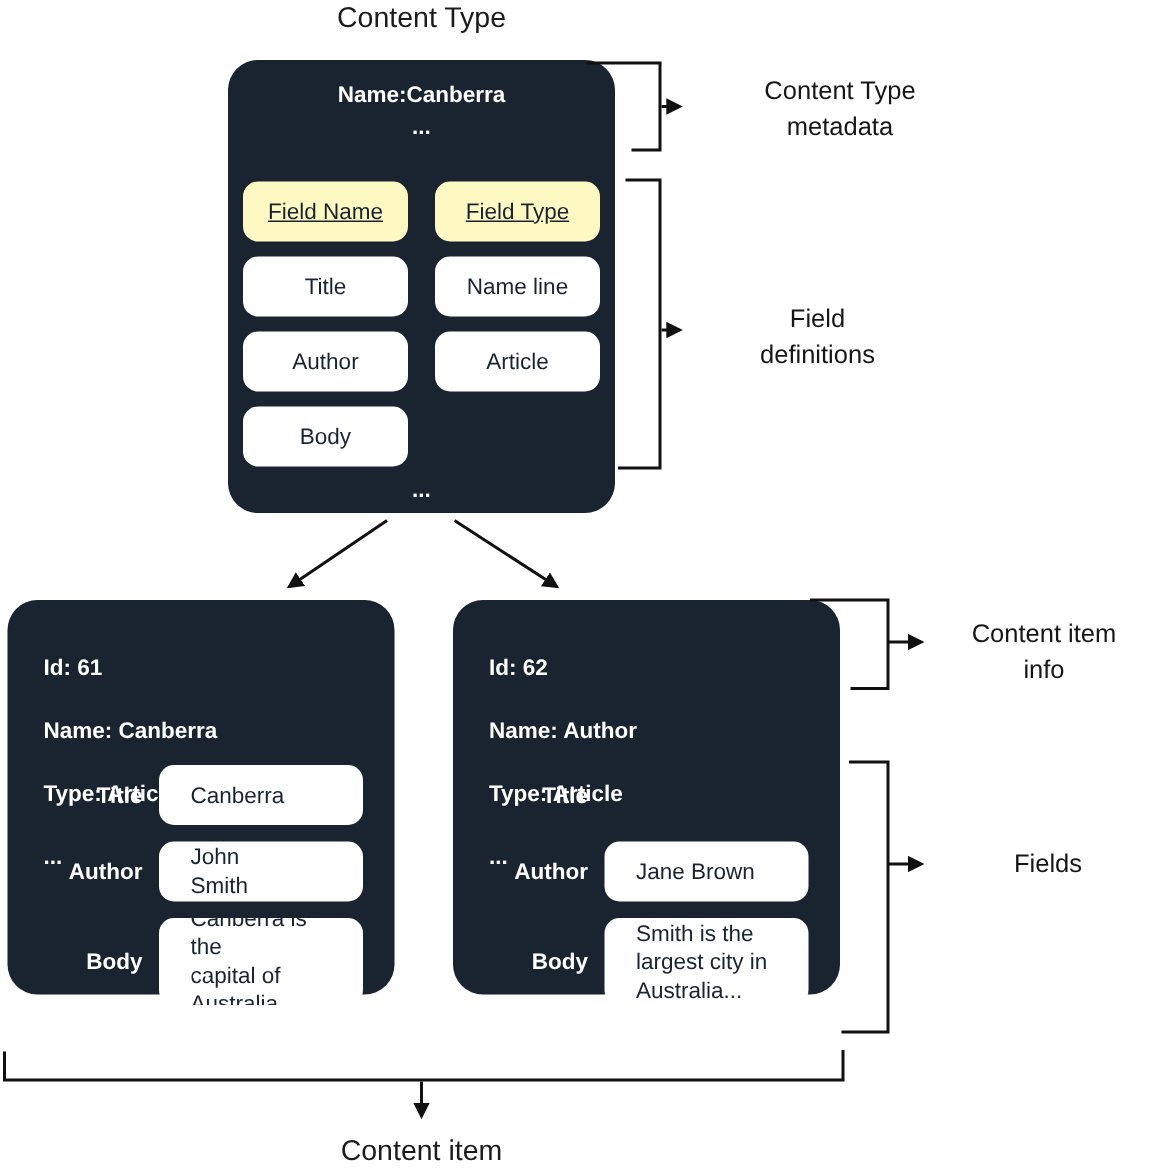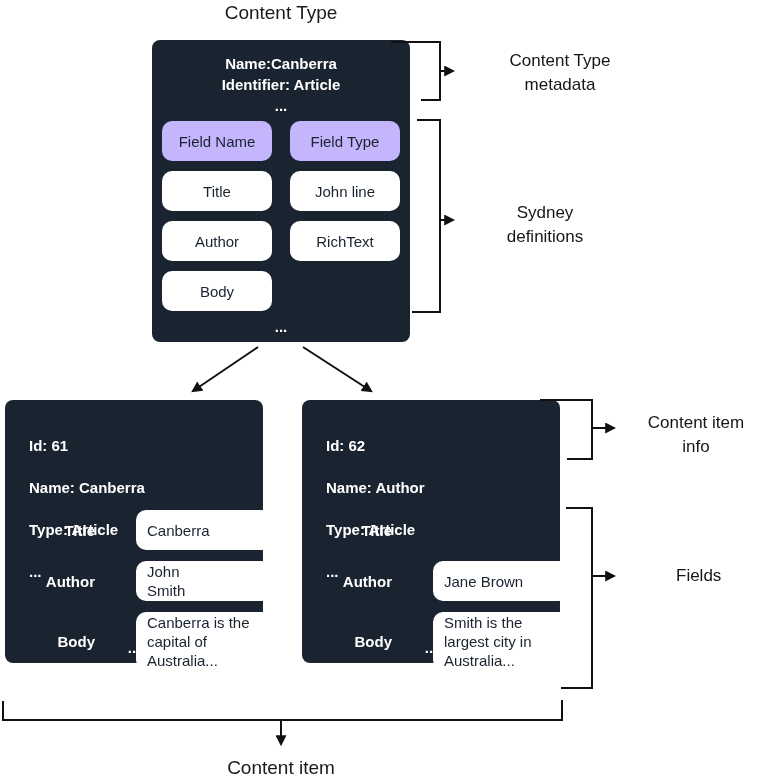--- a/index.html
+++ b/index.html
@@ -1,49 +1,49 @@
 <!DOCTYPE html>
 <html><head>
 <meta charset="utf-8">
 <style>
   html,body{margin:0;padding:0;background:#fff;}
   #canvas{
     position:relative;width:773px;height:782px;background:#ffffff;
     font-family:"Liberation Sans",sans-serif;color:#161616;overflow:hidden;
   }
   
-  .darkbox{position:absolute;background:#1A2330;border-radius:8px;}
+  .darkbox{position:absolute;background:#1A2330;border-radius:20px;}
   
   #ct-box{left:152px;top:40px;width:258px;height:302px;}
   #ct-head{position:absolute;top:13px;left:0;width:100%;text-align:center;
     color:#fff;font-weight:bold;font-size:15px;line-height:21px;}
   #ct-grid{position:absolute;top:81px;left:10px;width:238px;}
   .chip-row{display:flex;justify-content:space-between;margin-bottom:10px;}
   .chip{width:110px;height:40px;background:#ffffff;border-radius:10px;
     display:flex;align-items:center;justify-content:center;
     font-size:15px;font-weight:500;color:#1A2330;box-sizing:border-box;}
-  .chip.hdr{background:#c4b5fd;}
+  .chip.hdr{background:#fef9c3;text-decoration:underline;}
   .box-ellipsis{position:absolute;bottom:8px;left:0;width:100%;text-align:center;
     color:#fff;font-weight:bold;font-size:15px;line-height:14px;}
   
   .item-box{top:400px;width:258px;height:263px;}
   #item-left{left:5px;}
   #item-right{left:302px;text-decoration:underline;}
   .item-head{position:absolute;top:14px;left:24px;right:10px;color:#fff;
     font-weight:bold;font-size:15px;line-height:21px;white-space:pre-line;}
   .field-row{position:absolute;left:0;width:242px;display:flex;align-items:center;}
   .row-title{top:110px;height:40px;}
   .row-author{top:161px;height:40px;}
   .row-body{top:212px;height:58px;}
   .field-label{flex:0 0 101px;box-sizing:border-box;padding-right:11px;
     text-align:right;color:#fff;font-weight:bold;font-size:15px;}
   .value-chip{flex:0 0 136px;box-sizing:border-box;height:100%;background:#fff;
-    border-radius:10px;padding:0 11px;display:flex;align-items:center;
+    border-radius:10px;padding:0 21px;display:flex;align-items:center;
     font-size:15px;font-weight:500;color:#1A2330;line-height:19px;
-    white-space:pre-line;overflow:hidden;margin-left:30px;}
+    white-space:pre-line;overflow:hidden;}
   
   .heading{position:absolute;text-align:center;font-size:19px;font-weight:500;color:#1b1b1b;}
   #title-top{left:152px;top:2px;width:258px;}
   #title-bottom{left:152px;top:757px;width:258px;}
   .annot{position:absolute;font-size:17px;line-height:24px;color:#161616;
     text-align:center;white-space:pre-line;}
   #an-meta{left:465px;top:49px;width:190px;}
   #an-fielddefs{left:455px;top:201px;width:180px;}
   #an-iteminfo{left:606px;top:411px;width:180px;}
   #an-fields{left:640px;top:564px;width:110px;text-align:left;margin-left:36px;}
@@ -53,35 +53,34 @@
 </head>
 <body>
 
 <div id="canvas">
 
   <div id="title-top" class="heading">Content Type</div>
 
   <div id="ct-box" class="darkbox">
     <div id="ct-head">
       <div>Name:Canberra</div>
-      <div>Identifier: Article</div>
       <div>...</div>
     </div>
     <div id="ct-grid">
       <div class="chip-row">
         <div class="chip hdr">Field Name</div>
         <div class="chip hdr">Field Type</div>
       </div>
       <div class="chip-row">
         <div class="chip">Title</div>
-        <div class="chip">John line</div>
+        <div class="chip">Name line</div>
       </div>
       <div class="chip-row">
         <div class="chip">Author</div>
-        <div class="chip">RichText</div>
+        <div class="chip">Article</div>
       </div>
       <div class="chip-row">
         <div class="chip">Body</div>
       </div>
     </div>
     <div class="box-ellipsis">...</div>
   </div>
 
   <div id="item-left" class="darkbox item-box">
     <div class="item-head">
@@ -126,21 +125,21 @@
       <div class="field-label">Body</div>
       <div class="value-chip">Smith is the
 largest city in
 Australia...</div>
     </div>
     <div class="box-ellipsis">...</div>
   </div>
 
   <div id="an-meta" class="annot">Content Type
 metadata</div>
-  <div id="an-fielddefs" class="annot">Sydney
+  <div id="an-fielddefs" class="annot">Field
 definitions</div>
   <div id="an-iteminfo" class="annot">Content item
 info</div>
   <div id="an-fields" class="annot">Fields</div>
   <div id="title-bottom" class="heading">Content item</div>
 
   <svg id="overlay" width="773" height="782" viewBox="0 0 773 782">
     <defs>
       <marker id="ah" viewBox="0 0 10 10" refX="8" refY="5" markerWidth="5.5" markerHeight="5.5" orient="auto-start-reverse">
         <path d="M0 0 L10 5 L0 10 z" fill="#111111"></path>

